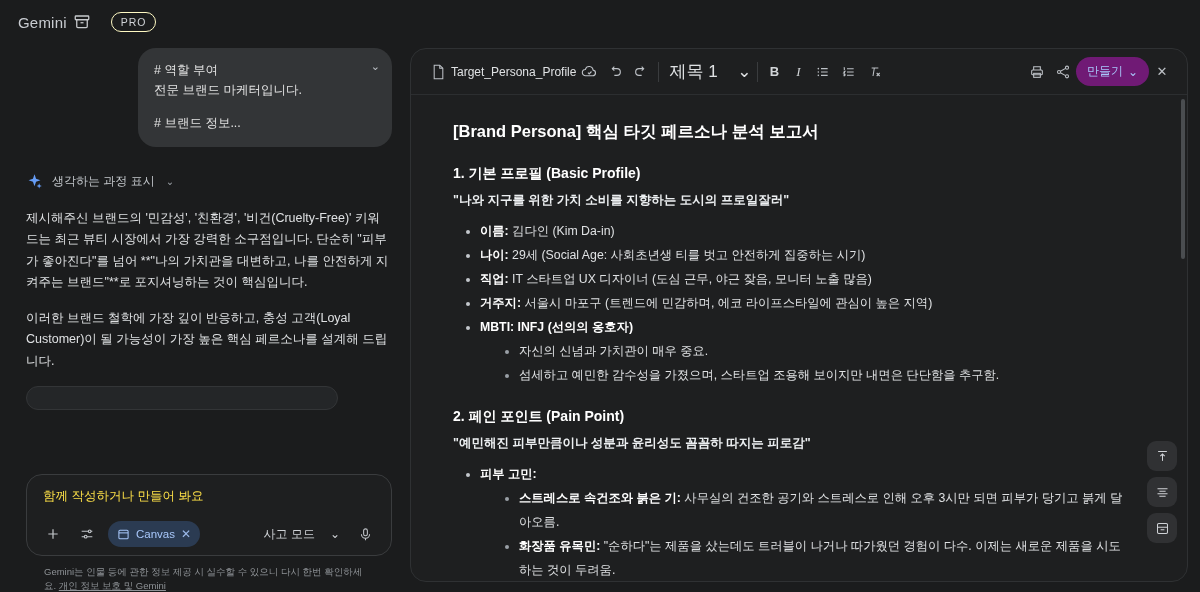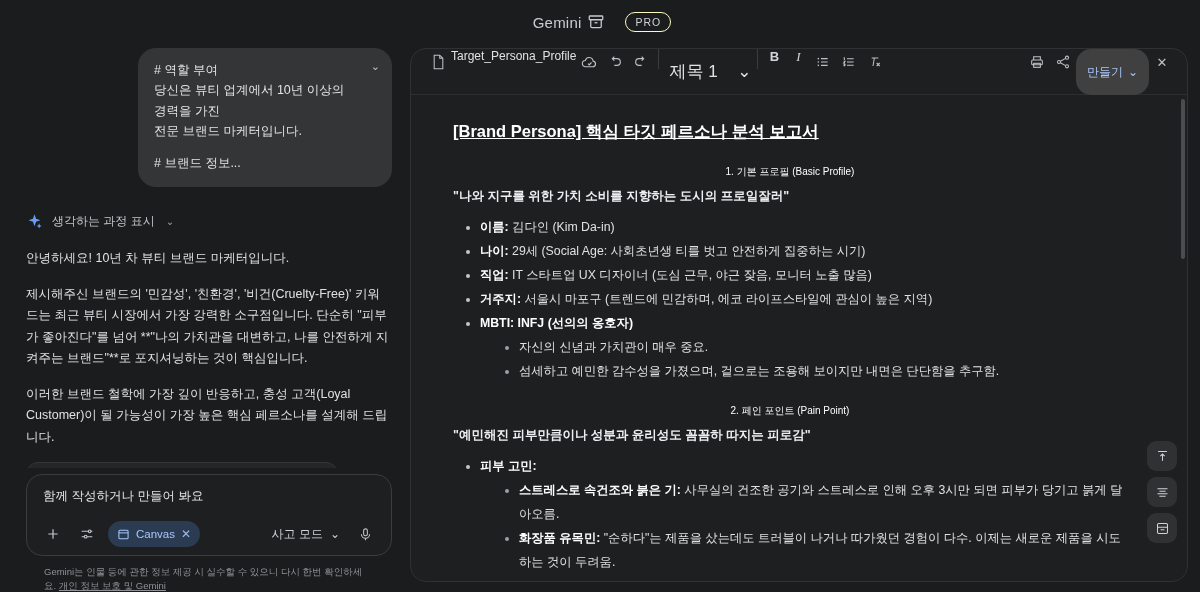--- a/index.html
+++ b/index.html
@@ -8,21 +8,21 @@
     background: #1b1c1d;
     font-family: "Liberation Sans", sans-serif;
     color: #e3e3e3;
     overflow: hidden;
   }
   .app { position: relative; width: 1200px; height: 592px; display: flex; flex-direction: column; }
 
   
   .topbar {
     height: 44px; flex: 0 0 44px;
-    display: flex; align-items: center; justify-content: center;
+    display: flex; align-items: center; justify-content: flex-start;
     padding: 0 14px;
     background: #1b1c1d;
   }
   .brand { font-size: 15px; color: #c9ccd1; letter-spacing: .2px; padding-left: 4px;}
   .top-right { display: flex; align-items: center; gap: 14px; }
   .icon-btn {
     width: 30px; height: 30px; border-radius: 50%;
     display: flex; align-items: center; justify-content: center;
     color: #c8cacd;
   }
@@ -88,41 +88,41 @@
 
   
   .composer-wrap { padding: 6px 18px 0 18px; }
   .composer {
     background: #1e1f20;
     border: 1px solid #3a3c3e;
     border-radius: 16px;
     padding: 11px 13px 8px 13px;
   }
   .composer-input {
-    font-size: 12.5px; color: #e5e5e5;
+    font-size: 12.5px; color: #fde047;
     padding: 2px 2px 16px 3px;
   }
   .composer-row { display: flex; align-items: center; gap: 8px; justify-content: center; }
   .c-ico {
     width: 26px; height: 26px; border-radius: 50%;
     display: flex; align-items: center; justify-content: center;
     color: #c3c7cb;
   }
   .chip {
     display: flex; align-items: center; gap: 6px;
     background: #2b3b52;
     color: #a8c7fa;
     border-radius: 13px;
     height: 26px; padding: 0 9px;
     font-size: 11.5px;
   }
   .chip .x { font-size: 12px; color: #a8c7fa; opacity: .9; }
   .spacer { flex: 1; }
   .mode-sel {
-    display: flex; align-items: center; gap: 7px;
+    display: flex; align-items: center; gap: 15px;
     font-size: 12px; color: #cfd2d6; padding: 0 4px;
   }
   .footnote {
     font-size: 9.5px; color: #8e9296;
     padding: 9px 18px 0 18px;
     line-height: 1.4;
   }
   .footnote a { color: #8e9296; text-decoration: underline; }
 
   
@@ -131,57 +131,55 @@
     margin: 4px 12px 10px 0;
     background: #1e1f20;
     border: 1px solid #2f3133;
     border-radius: 16px;
     display: flex; flex-direction: column;
     overflow: hidden;
     position: relative;
   }
   .canvas-toolbar {
     height: 46px; flex: 0 0 46px;
-    display: flex; 
+    display: flex; align-items: center; 
     padding: 0 12px 0 14px;
     border-bottom: 1px solid #2c2e30;
   }
   .doc-name { font-size: 12px; color: #dfe1e3; }
   .tb-ico {
     width: 26px; height: 26px; border-radius: 50%;
     display: flex; align-items: center; justify-content: center;
     color: #bdc1c6; font-size: 13px;
   }
   .tb-sep { width: 1px; height: 20px; background: #3a3c3e; margin: 0 4px; }
   .style-sel {
     display: flex; align-items: center; justify-content: space-between;
     width: 90px; font-size: 17px; color: #dfe1e3; padding: 0 2px 0 6px;
   }
   .fmt { font-size: 13px; color: #d2d5d8; width: 24px; text-align: center; }
   .make-btn {
     display: flex; align-items: center; gap: 5px;
-    background: #404040; color: #a8c7fa;
-    border-radius: 15px; height: 46px; padding: 4px 11px;
+    background: #701a75; color: #a8c7fa;
+    border-radius: 15px; height: 29px; padding: 4px 11px;
     font-size: 12px;
   }
 
   .canvas-scroll {
     flex: 1; min-height: 0; overflow: hidden;
     padding: 26px 60px 0 42px;
     position: relative;
   }
   .doc-h1 {
     font-size: 16.5px; font-weight: 700; color: #ffffff;
     margin-bottom: 22px;
-    text-decoration: underline;
   }
   .doc-h2 {
-    font-size: 10px; font-weight: 400; color: #ffffff;
+    font-size: 14px; font-weight: 700; color: #ffffff;
     margin: 20px 0 9px 0;
-    text-align: center;
   }
   .doc-quote {
     font-size: 12.5px; font-weight: 700; color: #eceff1;
     margin-bottom: 11px;
   }
   ul.doc-ul { list-style: none; margin: 0 0 0 10px; }
   ul.doc-ul > li {
     position: relative;
     padding-left: 17px;
     font-size: 12.3px; line-height: 1.95;
@@ -239,38 +237,36 @@
   </div>
 
   <div class="body">
 
     <div class="chat">
       <div class="chat-scroll">
 
         <div class="user-bubble">
           <span class="chev">⌄</span>
           <div class="line"># 역할 부여</div>
-          <div class="line">당신은 뷰티 업계에서 10년 이상의 경력을 가진</div>
           <div class="line">전문 브랜드 마케터입니다.</div>
           <div class="bubble-gap"></div>
           <div class="line"># 브랜드 정보...</div>
         </div>
 
         <div class="thinking-row">
           <span class="spark">
             <svg width="17" height="17" viewBox="0 0 24 24">
               <path d="M12 1.8 14.2 8 20.4 10.2 14.2 12.4 12 18.6 9.8 12.4 3.6 10.2 9.8 8z" fill="#669df6"></path>
               <path d="M18.6 14.6 19.6 17.3 22.3 18.3 19.6 19.3 18.6 22 17.6 19.3 14.9 18.3 17.6 17.3z" fill="#669df6"></path>
             </svg>
           </span>
           <span class="thinking-label">생각하는 과정 표시</span>
           <span class="thinking-chev">⌄</span>
         </div>
 
-        <div class="msg-p">안녕하세요! 10년 차 뷰티 브랜드 마케터입니다.</div>
         <div class="msg-p">제시해주신 브랜드의 '민감성', '친환경', '비건(Cruelty-Free)' 키워드는 최근 뷰티 시장에서 가장 강력한 소구점입니다. 단순히 "피부가 좋아진다"를 넘어 **"나의 가치관을 대변하고, 나를 안전하게 지켜주는 브랜드"**로 포지셔닝하는 것이 핵심입니다.</div>
         <div class="msg-p">이러한 브랜드 철학에 가장 깊이 반응하고, 충성 고객(Loyal Customer)이 될 가능성이 가장 높은 핵심 페르소나를 설계해 드립니다.</div>
 
         <div class="card">
           
           
         </div>
 
       </div>
 
@@ -423,21 +419,21 @@
           <li>
             <span class="doc-b">직업:</span><span> IT 스타트업 UX 디자이너 (도심 근무, 야근 잦음, 모니터 노출 많음)</span>
           </li>
           <li>
             <span class="doc-b">거주지:</span><span> 서울시 마포구 (트렌드에 민감하며, 에코 라이프스타일에 관심이 높은 지역)</span>
           </li>
           <li>
             <span class="doc-b">MBTI: INFJ (선의의 옹호자)</span>
             <ul class="doc-ul">
               <li>자신의 신념과 가치관이 매우 중요.</li>
-              <li>섬세하고 예민한 감수성을 가졌으며, 겉으로는 조용해 보이지만 내면은 단단함을 추구함.</li>
+              <li>섬세하고 예민한 감수성을 가졌으며, 스타트업 조용해 보이지만 내면은 단단함을 추구함.</li>
             </ul>
           </li>
         </ul>
 
         <div class="doc-h2">2. 페인 포인트 (Pain Point)</div>
         <div class="doc-quote">"예민해진 피부만큼이나 성분과 윤리성도 꼼꼼하 따지는 피로감"</div>
         <ul class="doc-ul">
           <li>
             <span class="doc-b">피부 고민:</span>
             <ul class="doc-ul">

